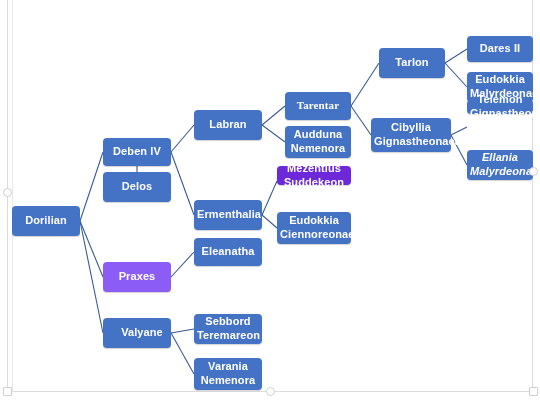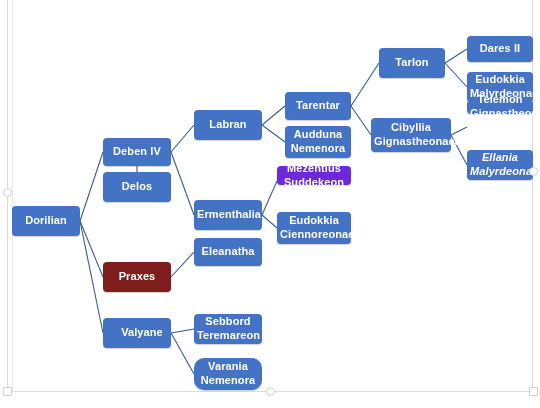--- a/index.html
+++ b/index.html
@@ -100,44 +100,44 @@
   <div id="node-layer">
       <div class="node" style="left: 12px; top: 206px; width: 68px; height: 30px; background: rgb(68, 114, 196); color: rgb(255, 255, 255);">
         <span>Dorilian</span>
       </div>
       <div class="node" style="left: 103px; top: 138px; width: 68px; height: 28px; background: rgb(68, 114, 196); color: rgb(255, 255, 255);">
         <span>Deben IV</span>
       </div>
       <div class="node" style="left: 103px; top: 172px; width: 68px; height: 30px; background: rgb(68, 114, 196); color: rgb(255, 255, 255);">
         <span>Delos</span>
       </div>
-      <div class="node" style="left: 103px; top: 262px; width: 68px; height: 30px; background: #7f1d1d; color: rgb(255, 255, 255);">
+      <div class="node" style="left: 103px; top: 262px; width: 68px; height: 30px; background: #8b5cf6; color: rgb(255, 255, 255);">
         <span>Praxes</span>
       </div>
       <div class="node" style="left: 103px; top: 318px; width: 68px; height: 30px; background: rgb(68, 114, 196); color: rgb(255, 255, 255); padding-left: 13px;">
         <span>Valyane</span>
       </div>
       <div class="node" style="left: 194px; top: 110px; width: 68px; height: 30px; background: rgb(68, 114, 196); color: rgb(255, 255, 255);">
         <span>Labran</span>
       </div>
       <div class="node" style="left: 194px; top: 200px; width: 68px; height: 30px; background: rgb(68, 114, 196); color: rgb(255, 255, 255);">
         <span>Ermenthalia</span>
       </div>
       <div class="node" style="left: 194px; top: 238px; width: 68px; height: 28px; background: rgb(68, 114, 196); color: rgb(255, 255, 255);">
         <span>Eleanatha</span>
       </div>
       <div class="node" style="left: 194px; top: 314px; width: 68px; height: 30px; background: rgb(68, 114, 196); color: rgb(255, 255, 255);">
         <span>Sebbord
 Teremareon</span>
       </div>
-      <div class="node" style="left: 194px; top: 358px; width: 68px; height: 32px; background: rgb(68, 114, 196); color: rgb(255, 255, 255); border-radius: 10px;">
+      <div class="node" style="left: 194px; top: 358px; width: 68px; height: 32px; background: rgb(68, 114, 196); color: rgb(255, 255, 255);">
         <span>Varania
 Nemenora</span>
       </div>
-      <div class="node" style="left: 285px; top: 92px; width: 66px; height: 28px; background: rgb(68, 114, 196); color: rgb(255, 255, 255);">
+      <div class="node" style="left: 285px; top: 92px; width: 66px; height: 28px; background: rgb(68, 114, 196); color: rgb(255, 255, 255); font-family: Liberation Serif, serif;">
         <span>Tarentar</span>
       </div>
       <div class="node" style="left: 285px; top: 126px; width: 66px; height: 32px; background: rgb(68, 114, 196); color: rgb(255, 255, 255);">
         <span>Audduna
 Nemenora</span>
       </div>
       <div class="node" style="left: 277px; top: 166px; width: 74px; height: 19px; background: #6d28d9; color: rgb(255, 255, 255);">
         <span>Mezentius
 Suddekeon</span>
       </div>

